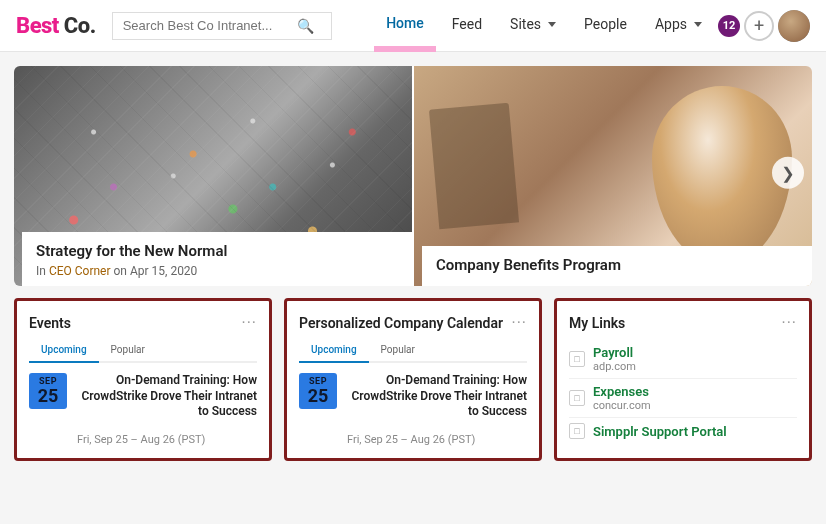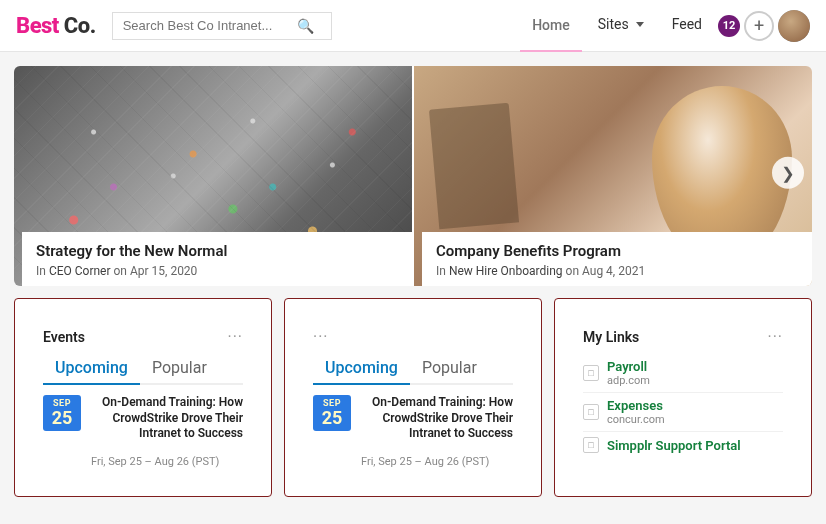--- a/index.html
+++ b/index.html
@@ -61,22 +61,22 @@
       font-size: 14px;
       color: #333;
       cursor: pointer;
       border-bottom: 3px solid transparent;
       display: flex;
       align-items: center;
       gap: 4px;
       height: 52px;
     }
     .nav-item.active {
-      color: #737373;
-      border-bottom: 2px solid #f9a8d4;
+      color: #0369a1;
+      border-bottom: 6px solid #f9a8d4;
       font-weight: 500;
     }
 
     .nav-badge {
       background: #701a75;
       color: #fff;
       border-radius: 50%;
       width: 22px;
       height: 22px;
       display: flex;
@@ -216,21 +216,21 @@
     .hero-title {
       font-size: 15px;
       font-weight: 600;
       color: #222;
       margin-bottom: 4px;
     }
     .hero-meta {
       font-size: 12px;
       color: #666;
     }
-    .hero-meta a { color: #404040; text-decoration: none; }
+    .hero-meta a { color: #a16207; text-decoration: none; }
 
     .hero-nav-btn {
       position: absolute;
       right: 8px;
       top: 50%;
       transform: translateY(-60%);
       background: rgba(255,255,255,0.85);
       border: none;
       border-radius: 50%;
       width: 32px;
@@ -245,23 +245,23 @@
     }
 
     
     .cards-row {
       display: flex;
       gap: 12px;
     }
     .card {
       background: #fff;
       border-radius: 4px;
-      border: 1px solid #7f1d1d;
+      border: 3px solid #7f1d1d;
       flex: 1;
-      padding: 28px;
+      padding: 12px;
       min-width: 0;
     }
     .card-header {
       display: flex;
       align-items: center;
       justify-content: space-between;
       margin-bottom: 8px;
     }
     .card-title {
       font-size: 14px;
@@ -275,41 +275,41 @@
       letter-spacing: 1px;
     }
     .card-tabs {
       display: flex;
       gap: 0;
       border-bottom: 2px solid #eee;
       margin-bottom: 10px;
     }
     .card-tab {
       padding: 4px 12px 6px;
-      font-size: 16px;
+      font-size: 10px;
       color: #666;
       cursor: pointer;
       border-bottom: 2px solid transparent;
       margin-bottom: -2px;
     }
     .card-tab.active {
       color: #0a7abf;
       border-bottom: 2px solid #0a7abf;
       font-weight: 500;
     }
 
     
     .event-item {
       display: flex;
       gap: 10px;
       align-items: flex-start;
     }
     .event-date-badge {
       background: #2a7ae2;
-      color: #fef9c3;
+      color: #0f172a;
       border-radius: 3px;
       min-width: 38px;
       text-align: center;
       padding: 3px 4px;
       flex-shrink: 0;
     }
     .event-month {
       font-size: 9px;
       font-weight: 700;
       text-transform: uppercase;
@@ -386,25 +386,30 @@
     <span class="logo-best">Best</span>&nbsp;<span class="logo-co">Co.</span>
   </div>
 
   <div class="search-bar">
     <input type="text" placeholder="Search Best Co Intranet..." style="">
     <span class="search-icon-btn">🔍</span>
   </div>
 
   <nav class="nav">
     <div class="nav-item active">Home</div>
+    <div class="nav-item">Feed</div>
     <div class="nav-item">
       <span>Sites</span>
       <span class="chevron-down"></span>
     </div>
-    <div class="nav-item">Feed</div>
+    <div class="nav-item">People</div>
+    <div class="nav-item">
+      <span>Apps</span>
+      <span class="chevron-down"></span>
+    </div>
     <div class="nav-badge">12</div>
     <div class="nav-add-btn">+</div>
     <div class="nav-avatar">
       <div class="nav-avatar-inner"></div>
     </div>
   </nav>
 </header>
 
 <main class="main">
 
@@ -419,25 +424,20 @@
           <a href="#">CEO Corner</a>
           <span>on Apr 15, 2020</span>
         </div>
       </div>
     </div>
 
     <div class="hero-card">
       <div class="hero-img-right"></div>
       <div class="hero-caption">
         <div class="hero-title">Company Benefits Program</div>
-        <div class="hero-meta">
-          <span>In</span>
-          <a href="#">New Hire Onboarding</a>
-          <span>on Aug 4, 2021</span>
-        </div>
       </div>
     </div>
 
     <button class="hero-nav-btn">❯</button>
   </div>
 
   <div class="cards-row">
 
     <div class="card">
       <div class="card-header">
@@ -455,20 +455,21 @@
         </div>
         <div class="event-info">
           <div class="event-title">On-Demand Training: How CrowdStrike Drove Their Intranet to Success</div>
           <div class="event-time">Fri, Sep 25 – Aug 26 (PST)</div>
         </div>
       </div>
     </div>
 
     <div class="card">
       <div class="card-header">
+        <span class="card-title">Personalized Company Calendar</span>
         <span class="card-more">···</span>
       </div>
       <div class="card-tabs">
         <div class="card-tab active">Upcoming</div>
         <div class="card-tab">Popular</div>
       </div>
       <div class="event-item">
         <div class="event-date-badge">
           <div class="event-month">SEP</div>
           <div class="event-day">25</div>

